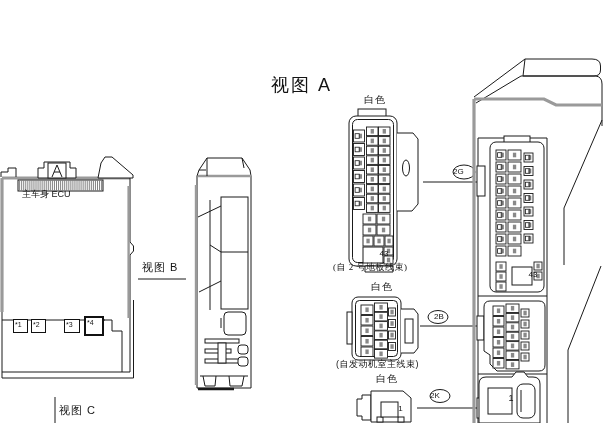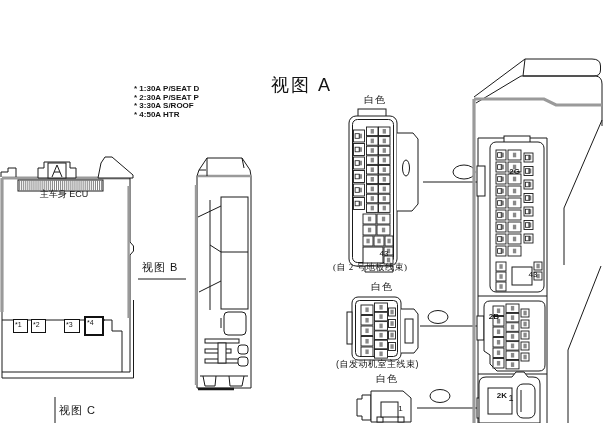--- a/index.html
+++ b/index.html
@@ -10,26 +10,26 @@
   .kf{stroke:#1a1a1a;fill:#fff;stroke-width:1;}
   .k2{stroke:#1a1a1a;fill:none;stroke-width:2.6;}
   .g2{stroke:#9a9a9a;fill:none;stroke-width:2.4;}
   .g3{stroke:#9a9a9a;fill:none;stroke-width:3.2;}
   .txt{position:absolute;white-space:nowrap;line-height:1.05;}
   .legend{left:134px;top:85px;font-size:8px;font-weight:bold;letter-spacing:0;}
   .legend div{height:8.6px;}
   .t-view-a{left:271px;top:76px;font-size:18px;letter-spacing:2px;}
   .t-view-b{left:142px;top:262px;font-size:11px;letter-spacing:1px;}
   .t-view-c{left:59px;top:405px;font-size:11px;letter-spacing:1px;}
-  .t-ecu{left:22px;top:190px;width:84px;text-align:center;font-size:9px;}
+  .t-ecu{left:22px;top:190px;width:84px;text-align:left;font-size:9px;}
   .t-white{font-size:10px;letter-spacing:1px;}
   .t-w1{left:364px;top:95px;} .t-w2{left:371px;top:282px;} .t-w3{left:376px;top:374px;}
   .t-cap{font-size:9px;letter-spacing:0.5px;}
   .t-cap1{left:333px;top:263px;font-family:Liberation Serif, serif;} .t-cap2{left:336px;top:360px;}
-  .t-code{font-size:8px;font-weight:bold;text-align:right;margin-left:45px;}
+  .t-code{font-size:8px;font-weight:normal;text-align:left;}
   .t-2g{left:453px;top:168px;width:22px;}
   .t-2b{left:428px;top:313px;width:20px;padding-left:6px;}
   .t-2k{left:430px;top:392px;width:32px;}
   .t-cell{text-align:center;font-size:8px;padding-left:11px;}
   .t-c43{left:363px;top:250px;width:20px;}
   .t-s43{left:512px;top:271px;width:20px;}
   .t-c1{left:381px;top:405px;width:17px;}
   .t-s1{left:488px;top:394px;width:24px;font-size:9px;}
   .slot{position:absolute;border:1.5px solid #111;background:#fff;font-size:7px;
         line-height:8px;padding:1px 0 0 1px;box-sizing:border-box;}
@@ -400,26 +400,20 @@
         <rect x="499.4" y="274.2" width="3.3" height="4.6" fill="#3a3a3a" opacity="0.6"></rect>
         <rect x="496" y="282" width="10" height="9" fill="#fff" stroke="#1a1a1a" stroke-width="0.9"></rect>
         <rect x="499.4" y="284.2" width="3.3" height="4.6" fill="#3a3a3a" opacity="0.6"></rect>
         <rect x="534" y="262" width="8" height="8" fill="#fff" stroke="#1a1a1a" stroke-width="0.9"></rect>
         <rect x="536.4" y="263.7" width="3.3" height="4.6" fill="#3a3a3a" opacity="0.6"></rect>
         <rect x="534" y="272" width="8" height="8" fill="#fff" stroke="#1a1a1a" stroke-width="0.9"></rect>
         <rect x="536.4" y="273.7" width="3.3" height="4.6" fill="#3a3a3a" opacity="0.6"></rect>
       </g>
   </svg>
 
-  <div class="txt legend">
-    <div>* 1:30A P/SEAT D</div>
-    <div>* 2:30A P/SEAT P</div>
-    <div>* 3:30A S/ROOF</div>
-    <div>* 4:50A HTR</div>
-  </div>
 
   <div class="txt t-view-a">视图 A</div>
   <div class="txt t-view-b">视图 B</div>
   <div class="txt t-view-c">视图 C</div>
 
   <div class="txt t-ecu">主车身 ECU</div>
 
   <div class="txt t-white t-w1">白色</div>
   <div class="txt t-white t-w2">白色</div>
   <div class="txt t-white t-w3">白色</div>

